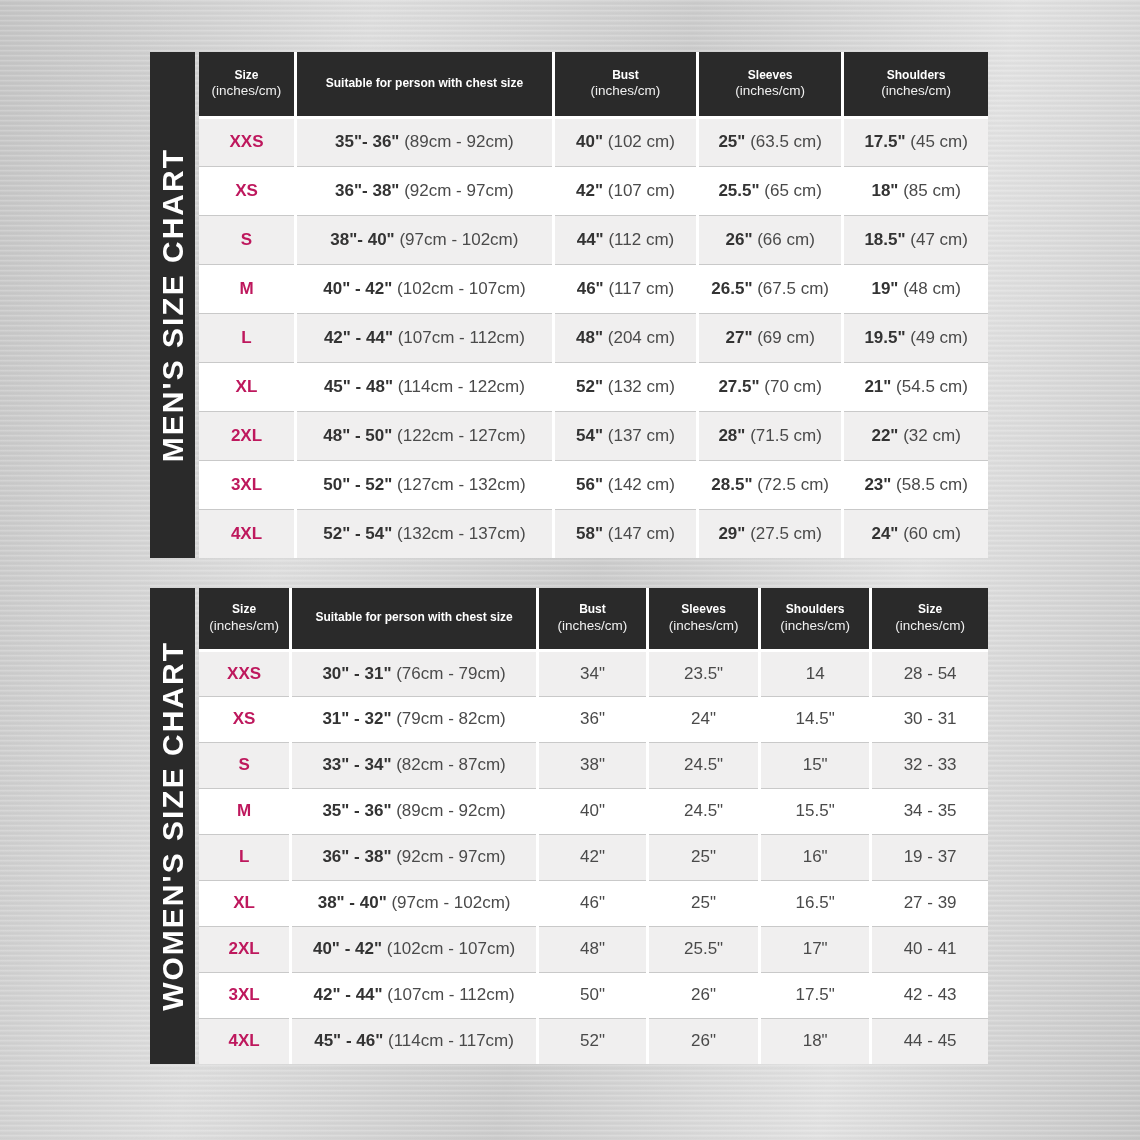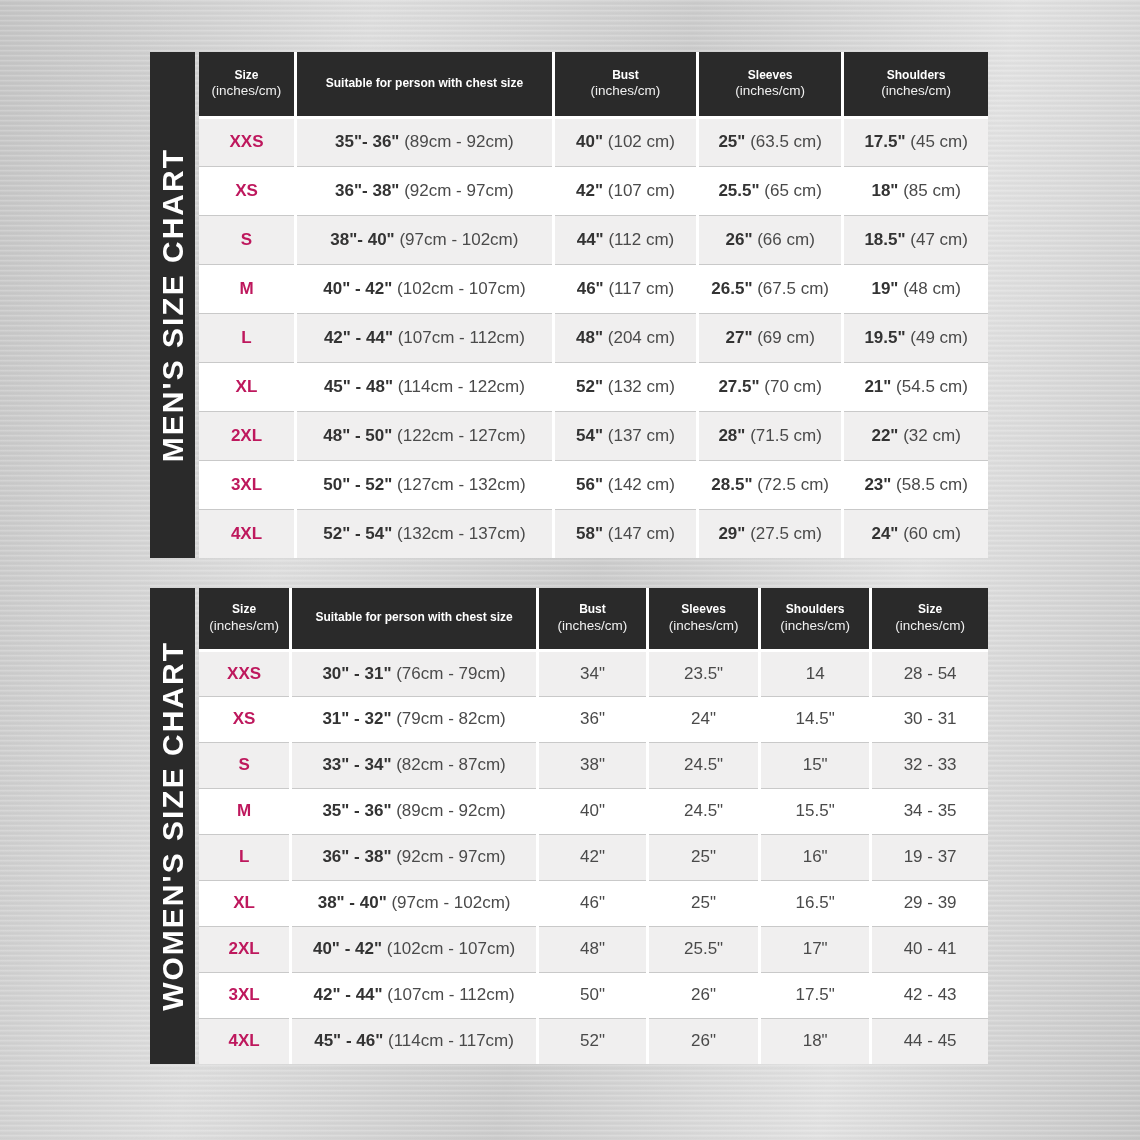--- a/index.html
+++ b/index.html
@@ -224,21 +224,21 @@
             <td><span class="r">25"</span></td>
             <td><span class="r">16"</span></td>
             <td><span class="r">19 - 37</span></td>
           </tr>
           <tr>
             <td class="size-cell">XL</td>
             <td><span class="b">38" - 40"</span> <span class="r">(97cm - 102cm)</span></td>
             <td><span class="r">46"</span></td>
             <td><span class="r">25"</span></td>
             <td><span class="r">16.5"</span></td>
-            <td><span class="r">29 - 39</span></td>
+            <td><span class="r">27 - 39</span></td>
           </tr>
           <tr>
             <td class="size-cell">2XL</td>
             <td><span class="b">40" - 42"</span> <span class="r">(102cm - 107cm)</span></td>
             <td><span class="r">48"</span></td>
             <td><span class="r">25.5"</span></td>
             <td><span class="r">17"</span></td>
             <td><span class="r">40 - 41</span></td>
           </tr>
           <tr>

